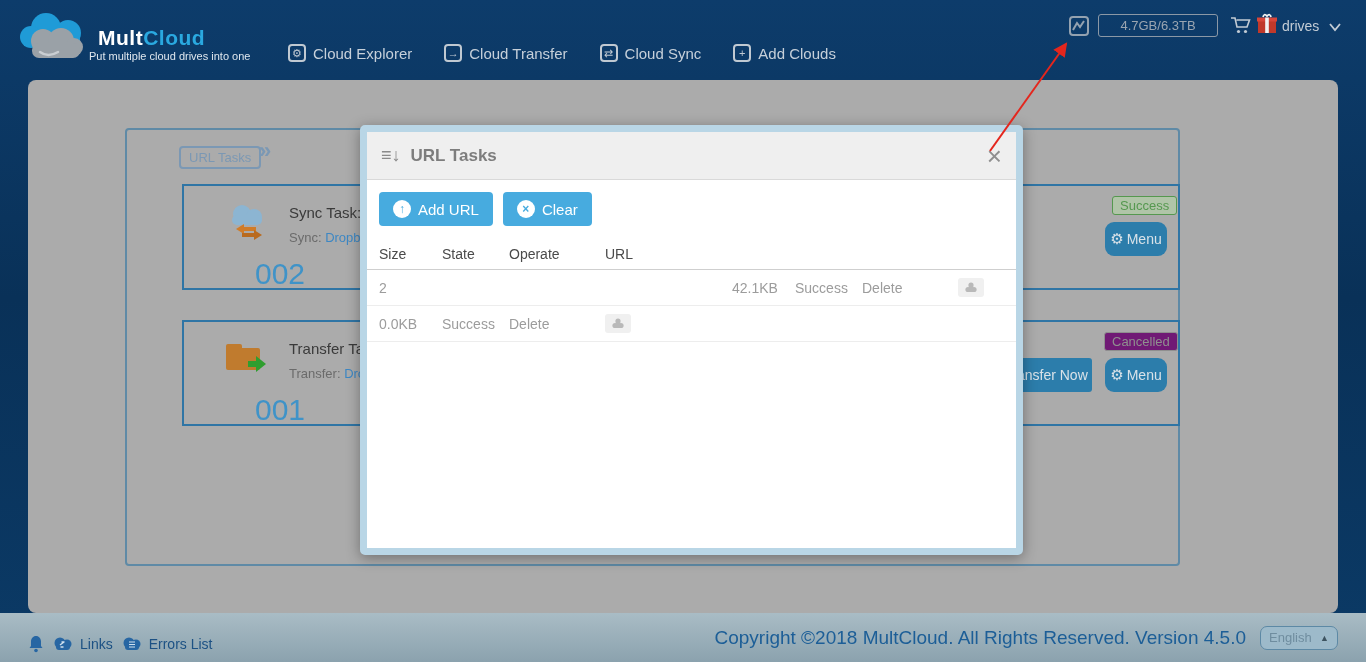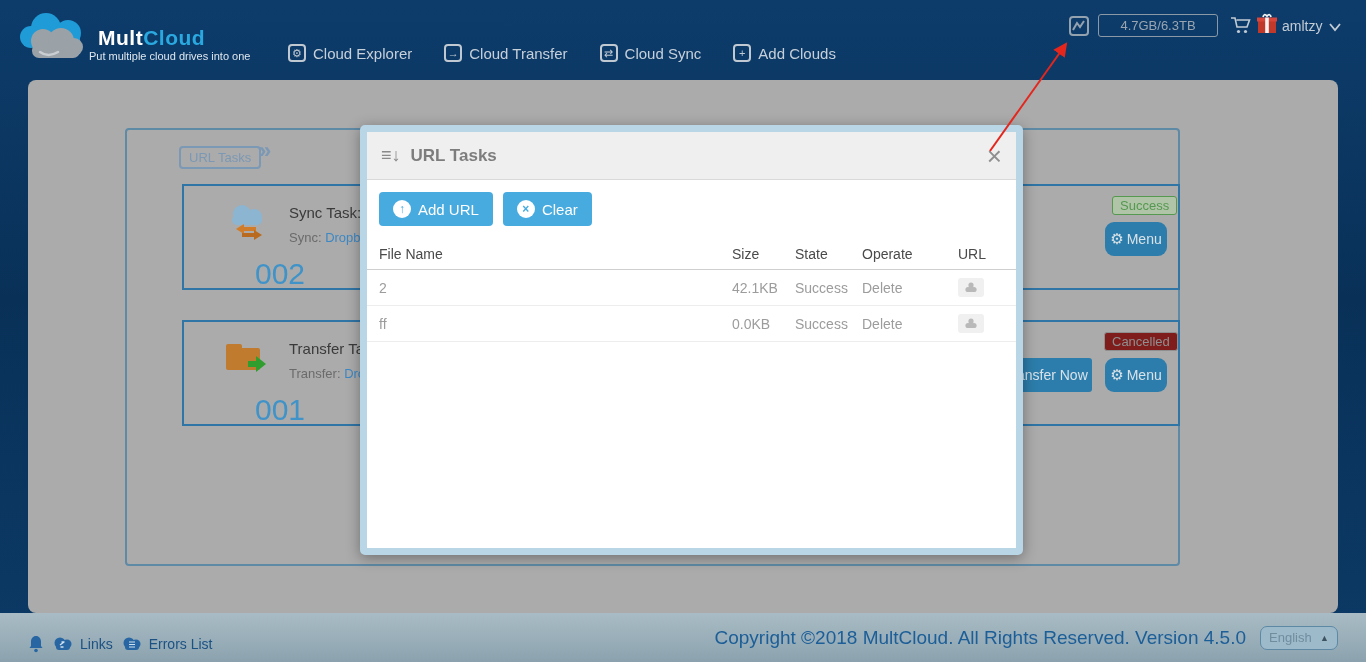--- a/index.html
+++ b/index.html
@@ -42,21 +42,21 @@
                letter-spacing:-2px; cursor:pointer; }
   .task-card { position:absolute; left:55px; width:998px; height:106px; border:2px solid #2f75a5; }
   .card-sync { top:54px; }
   .card-transfer { top:190px; }
   .card-num { position:absolute; left:30px; top:71px; font-size:30px; color:#3f93c8;margin-left:41px; }
   .card-title { position:absolute; left:105px; top:18px; font-size:15px; color:#3a3a3a; }
   .card-sub { position:absolute; left:105px; top:44px; font-size:13px; color:#6b6b6b; }
   .card-sub a { color:#3d87c3; text-decoration:none; }
   .badge { position:absolute; top:10px; font-size:13px; padding:1px 7px; border-radius:3px; }
   .badge-success { left:928px; border:1px solid #55984f; color:#55984f; background:#b0c5a8; }
-  .badge-cancelled { left:920px; border:1px solid #8f8f8f; color:#8f8f8f; background:#7f1d1d; }
+  .badge-cancelled { left:920px; border:1px solid #8f8f8f; color:#8f8f8f; background:#701a75; }
   .action-btn { position:absolute; top:36px; height:34px; background:#2c7dab; color:#d9e2e8;
                 font-size:14px; border:none; border-radius:3px; cursor:pointer;
                 font-family:"Liberation Sans",sans-serif; }
   .menu-btn { position:absolute; left:921px; top:36px; width:62px; height:34px; background:#2c7dab;
               color:#d9e2e8; font-size:14px; border:none; border-radius:9px; cursor:pointer;
               font-family:"Liberation Sans",sans-serif; }
   .gear-glyph { font-size:15px; margin-right:3px; }
 
   
   .modal { position:absolute; left:360px; top:125px; width:663px; height:430px;
@@ -147,21 +147,21 @@
     <path d="M1 3 h4 l2 9 h10 l2.5 -7 h-13" stroke="#c2cbd4" stroke-width="1.6" fill="none"></path>
     <circle cx="8.5" cy="16.5" r="1.6" fill="#c2cbd4"></circle>
     <circle cx="15.5" cy="16.5" r="1.6" fill="#c2cbd4"></circle>
   </svg>
   <svg class="gift" width="22" height="24" viewBox="0 0 22 24">
     <rect x="2" y="8" width="18" height="13" fill="#c0392b"></rect>
     <rect x="1" y="5.5" width="20" height="4" fill="#d6463a"></rect>
     <rect x="9.2" y="5.5" width="3.6" height="15.5" fill="#f2f2f2"></rect>
     <path d="M7 5 q1 -4 4 -1 q3 -3 4 1" stroke="#f2f2f2" stroke-width="1.8" fill="none"></path>
   </svg>
-  <div class="username">amltzy</div>
+  <div class="username">drives</div>
   <svg class="user-chevron" width="14" height="10" viewBox="0 0 14 10">
     <polyline points="2,2 7,8 12,2" stroke="#c3ccd5" stroke-width="1.8" fill="none"></polyline>
   </svg>
 </div>
 
 <div class="panel">
   <div class="task-container">
     <div class="chip">URL Tasks</div>
     <div class="chip-more">»</div>
 
@@ -214,21 +214,20 @@
       <span class="btn-circle">↑</span>
       <span>Add URL</span>
     </button>
     <button class="blue-btn">
       <span class="btn-circle">×</span>
       <span>Clear</span>
     </button>
   </div>
   <div class="tbl">
     <div class="tbl-row tbl-head">
-      <span class="col-name">File Name</span>
       <span class="col-size">Size</span>
       <span class="col-state">State</span>
       <span class="col-operate">Operate</span>
       <span class="col-url">URL</span>
     </div>
     <div class="tbl-row tbl-data">
       <span class="col-name">2</span>
       <span class="col-size">42.1KB</span>
       <span class="col-state">Success</span>
       <span class="col-operate operate-link">Delete</span>
@@ -237,21 +236,20 @@
           <svg width="12" height="12" viewBox="0 0 12 12">
             <circle cx="6" cy="3" r="2.6" fill="#b9b9b9"></circle>
             <circle cx="3" cy="7.5" r="2.6" fill="#b9b9b9"></circle>
             <circle cx="9" cy="7.5" r="2.6" fill="#b9b9b9"></circle>
             <rect x="3.6" y="4.6" width="4.8" height="5.4" fill="#b9b9b9"></rect>
           </svg>
         </button>
       </span>
     </div>
     <div class="tbl-row tbl-data">
-      <span class="col-name">ff</span>
       <span class="col-size">0.0KB</span>
       <span class="col-state">Success</span>
       <span class="col-operate operate-link">Delete</span>
       <span class="col-url">
         <button class="url-btn">
           <svg width="12" height="12" viewBox="0 0 12 12">
             <circle cx="6" cy="3" r="2.6" fill="#b9b9b9"></circle>
             <circle cx="3" cy="7.5" r="2.6" fill="#b9b9b9"></circle>
             <circle cx="9" cy="7.5" r="2.6" fill="#b9b9b9"></circle>
             <rect x="3.6" y="4.6" width="4.8" height="5.4" fill="#b9b9b9"></rect>

